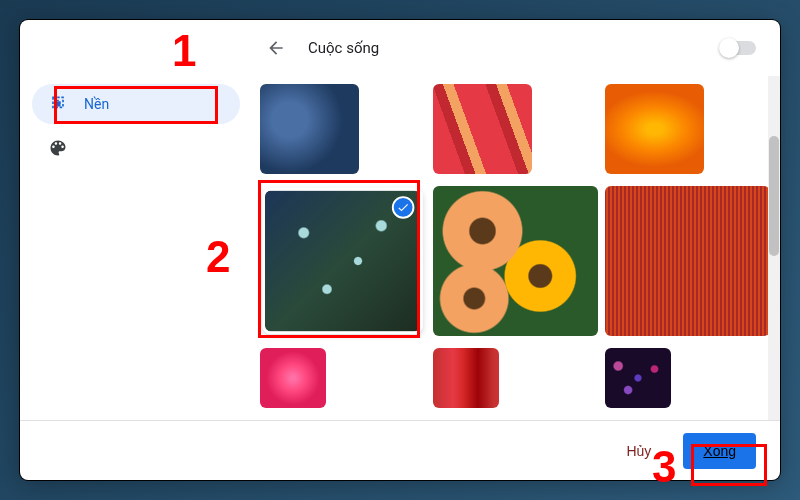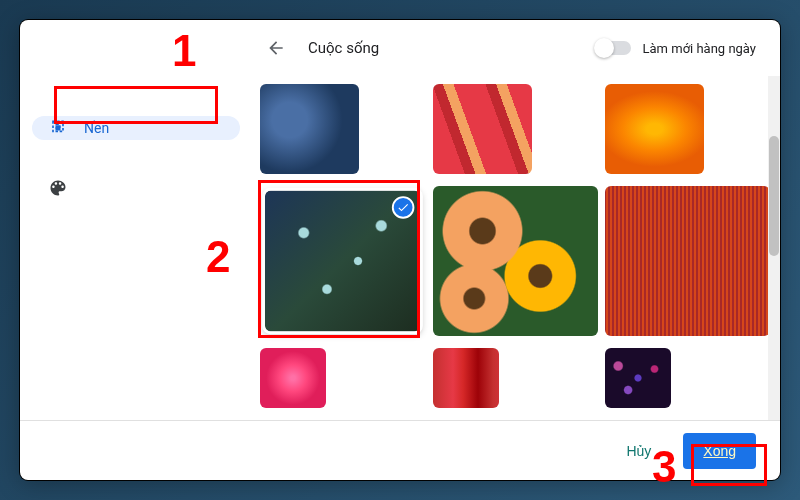--- a/index.html
+++ b/index.html
@@ -54,26 +54,26 @@
     }
     .toggle-label { font-size: 13px; color: #202124; }
     .body {
       flex: 1; display: flex; overflow: hidden;
     }
     .sidebar {
       width: 232px; padding: 8px 12px;
       display: flex; flex-direction: column; gap: 4px;
     }
     .side-item {
-      height: 24px;
+      height: 40px;
       display: flex; align-items: center;
       padding: 4px 16px; gap: 16px;
       border-radius: 20px;
       cursor: pointer;
-      font-size: 14px; color: #3c4043; margin-top: 32px;
+      font-size: 14px; color: #3c4043;
     }
     .side-item.active {
       background: #e8f0fe; color: #1967d2;
     }
     .side-item .icon { width: 20px; height: 20px; display:flex; align-items:center; justify-content:center; }
     .side-item.active .icon { color: #1967d2; }
     .content {
       flex: 1;
       overflow-y: auto;
       padding: 8px 14px 8px 8px;
@@ -121,22 +121,22 @@
       padding: 0 24px; gap: 12px;
     }
     .btn {
       height: 36px; padding: 0 20px;
       border-radius: 4px;
       font-size: 14px; font-weight: 500;
       cursor: pointer;
       display: flex; align-items: center;
       border: none;
     }
-    .btn-cancel { background: #fff; color: #0f766e; }
-    .btn-done { background: #1a73e8; color: #fef9c3; text-decoration: underline; }
+    .btn-cancel { background: #fff; color: #7f1d1d; }
+    .btn-done { background: #1a73e8; color: #000000; text-decoration: underline; }
     .scrollbar-track {
       position: absolute; right: 0; top: 0; bottom: 0;
       width: 12px; background: #f1f1f1;
     }
     .scrollbar-thumb {
       position: absolute; right: 1px; top: 60px;
       width: 10px; height: 120px;
       background: #c1c1c1; border-radius: 5px;
     }
     
@@ -163,21 +163,20 @@
 
   <div class="header">
     <div class="back-btn">
       <svg width="20" height="20" viewBox="0 0 24 24">
           <path fill="currentColor" d="M20 11H7.83l5.59-5.59L12 4l-8 8 8 8 1.41-1.41L7.83 13H20z"></path>
         </svg>
     </div>
     <div class="header-title">Cuộc sống</div>
     <div class="toggle-wrap">
       <div class="toggle"></div>
-      <div class="toggle-label">Làm mới hàng ngày</div>
     </div>
   </div>
 
   <div class="body">
     <div class="sidebar">
       <div class="side-item active">
         <span class="icon">
           <svg width="20" height="20" viewBox="0 0 24 24">
               <path fill="none" stroke="currentColor" stroke-width="2" d="M6 4h12v12H6z M10 8h4v4h-4z" stroke-dasharray="3 2"></path>
               <rect x="9" y="9" width="6" height="6" fill="currentColor"></rect>

